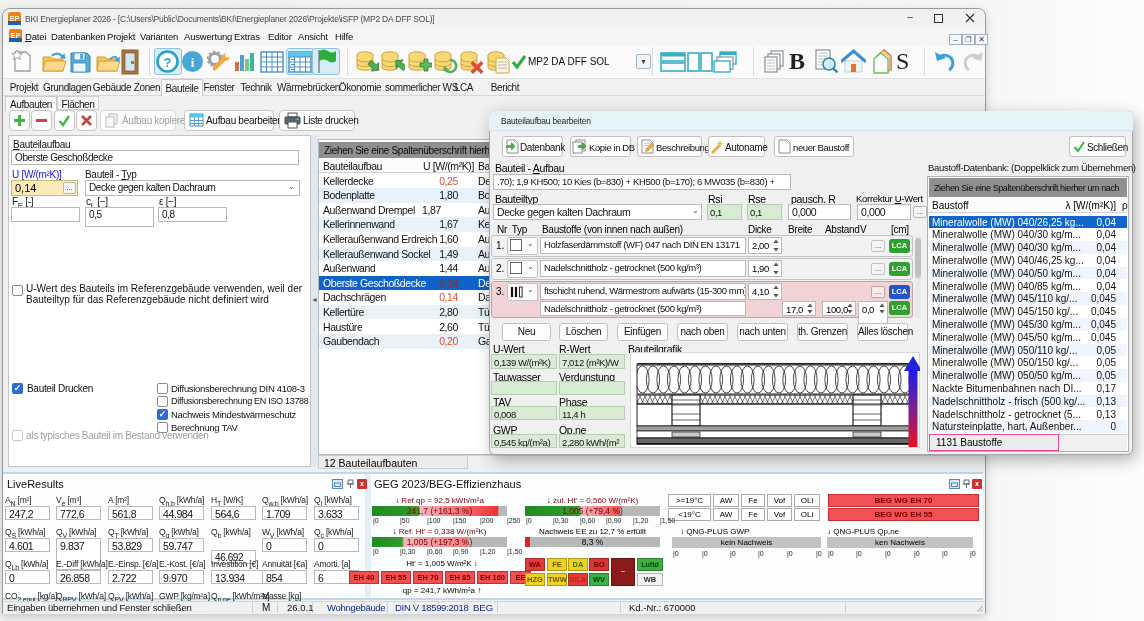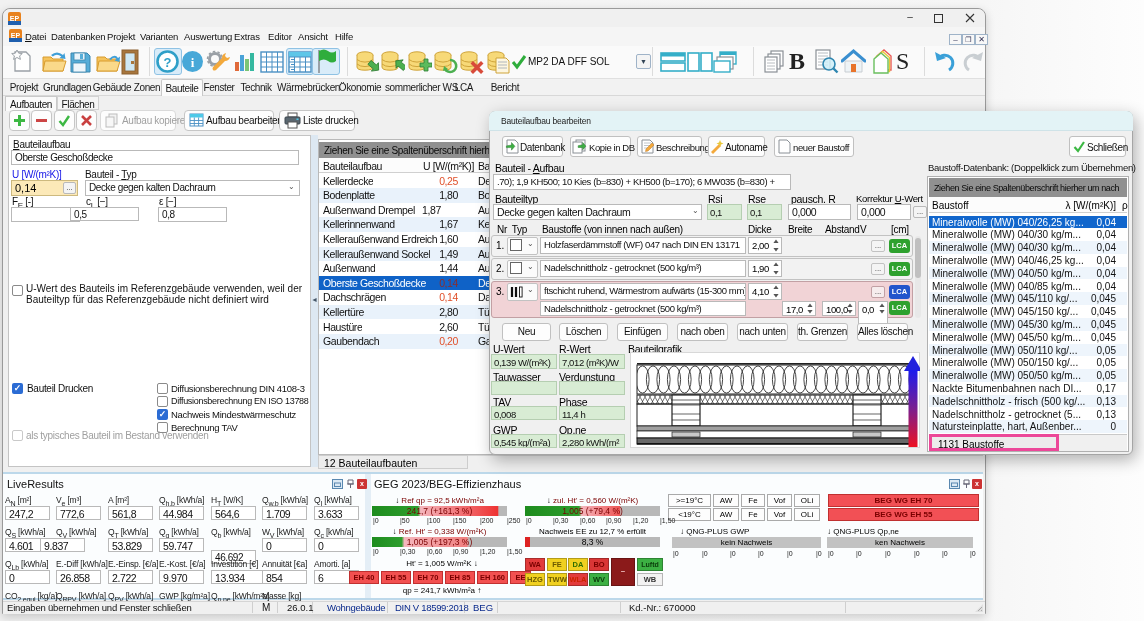--- a/index.html
+++ b/index.html
@@ -44,20 +44,21 @@
 </style></head>
 <body>
 <div class="a win">
 
 <div class="a titlebar"></div>
 <svg class="a" style="left:5px;top:3px" width="13" height="13">
       <rect x="0" y="0" width="13" height="13" rx="2" fill="#e8821e"></rect>
       <rect x="0" y="9" width="13" height="4" fill="#1f5fae"></rect>
       <text x="6.5" y="9" font-size="7" font-weight="bold" fill="#fff" text-anchor="middle" font-family="Liberation Sans">EP</text>
     </svg>
+<div class="a ttxt">BKI Energieplaner 2026 - [C:\Users\Public\Documents\BKI\Energieplaner 2026\Projekte\iSFP (MP2 DA DFF SOL)]</div>
 <div class="a" style="left:898px;top:4px;width:18px;height:10px;color:#333;font-size:10px;text-align:center;line-height:8px">–</div>
 <svg class="a" style="left:931px;top:5px" width="9" height="9">
       <rect x="0.5" y="0.5" width="8" height="8" fill="none" stroke="#333" stroke-width="1"></rect>
     </svg>
 <svg class="a" style="left:962px;top:4px" width="10" height="10">
       <path d="M1 1 L9 9 M9 1 L1 9" stroke="#333" stroke-width="1.1"></path>
     </svg>
 
 <div class="a menubar"></div>
 <svg class="a" style="left:6px;top:20px" width="13" height="13">
@@ -300,21 +301,21 @@
 <div class="a lbl blue" style="left:12px;top:169px">U [W/(m²K)]</div>
 <div class="a lbl" style="left:85px;top:169px">Bauteil - <u>T</u>yp</div>
 <div class="a" style="left:11px;top:180px;width:67px;height:16px;background:#fce9b8;border:1px solid #cdb97e;font-size:11px;padding:1px 3px">0,14</div>
 <div class="a" style="left:63px;top:182px;width:13px;height:12px;background:#f4f4f4;border:1px solid #b9b9b9;border-radius:2px;font-size:8px;text-align:center;line-height:10px;color:#333">...</div>
 <div class="a fld" style="left:85px;top:180px;width:215px;height:16px">Decke gegen kalten Dachraum</div>
 <div class="a" style="left:288px;top:182px;font-size:8px;color:#555">⌄</div>
 <div class="a lbl" style="left:12px;top:196px">F<sub style="font-size:8px">E</sub> [-]</div>
 <div class="a lbl" style="left:86px;top:196px">c<sub style="font-size:8px">L</sub> [−]</div>
 <div class="a lbl" style="left:159px;top:196px">ε [−]</div>
 <div class="a fld" style="left:11px;top:207px;width:69px;height:15px"></div>
-<div class="a fld" style="left:70px;top:207px;width:69px;height:14px">0,5</div>
+<div class="a fld" style="left:85px;top:207px;width:69px;height:20px">0,5</div>
 <div class="a fld" style="left:158px;top:207px;width:69px;height:15px">0,8</div>
 <div class="a chk" style="left:12px;top:285px"></div>
 <div class="a small" style="left:26px;top:283px;width:280px;color:#111">U-Wert des Bauteils im Referenzgebäude verwenden, weil der Bauteiltyp für das Referenzgebäude nicht definiert wird</div>
 <div class="a chkon" style="left:12px;top:383px">✓</div>
 <div class="a lbl" style="left:27px;top:383px">Bauteil Drucken</div>
 <div class="a chk" style="left:157px;top:383px"></div>
 <div class="a lbl" style="left:171px;top:383px;font-size:9.5px">Diffusionsberechnung DIN 4108-3</div>
 <div class="a chk" style="left:157px;top:396px"></div>
 <div class="a lbl" style="left:171px;top:396px;font-size:9px">Diffusionsberechnung EN ISO 13788</div>
 <div class="a chkon" style="left:157px;top:409px">✓</div>
@@ -406,21 +407,21 @@
 <div class="a fld" style="left:159px;top:506px;width:45px;height:14px;font-size:10.5px">44.984</div>
 <div class="a" style="left:211px;top:495px;font-size:8.5px;letter-spacing:-0.2px;color:#222;white-space:nowrap">H<sub>T</sub> [W/K]</div>
 <div class="a fld" style="left:211px;top:506px;width:45px;height:14px;font-size:10.5px">564,6</div>
 <div class="a" style="left:262px;top:495px;font-size:8.5px;letter-spacing:-0.2px;color:#222;white-space:nowrap">Q<sub>w,b</sub> [kWh/a]</div>
 <div class="a fld" style="left:262px;top:506px;width:45px;height:14px;font-size:10.5px">1.709</div>
 <div class="a" style="left:314px;top:495px;font-size:8.5px;letter-spacing:-0.2px;color:#222;white-space:nowrap">Q<sub>I</sub> [kWh/a]</div>
 <div class="a fld" style="left:314px;top:506px;width:45px;height:14px;font-size:10.5px">3.633</div>
 <div class="a" style="left:5px;top:527px;font-size:8.5px;letter-spacing:-0.2px;color:#222;white-space:nowrap">Q<sub>S</sub> [kWh/a]</div>
 <div class="a fld" style="left:5px;top:538px;width:45px;height:14px;font-size:10.5px">4.601</div>
 <div class="a" style="left:56px;top:527px;font-size:8.5px;letter-spacing:-0.2px;color:#222;white-space:nowrap">Q<sub>V</sub> [kWh/a]</div>
-<div class="a fld" style="left:40px;top:538px;width:45px;height:14px;font-size:10.5px">9.837</div>
+<div class="a fld" style="left:56px;top:538px;width:45px;height:32px;font-size:10.5px">9.837</div>
 <div class="a" style="left:108px;top:527px;font-size:8.5px;letter-spacing:-0.2px;color:#222;white-space:nowrap">Q<sub>T</sub> [kWh/a]</div>
 <div class="a fld" style="left:108px;top:538px;width:45px;height:14px;font-size:10.5px">53.829</div>
 <div class="a" style="left:159px;top:527px;font-size:8.5px;letter-spacing:-0.2px;color:#222;white-space:nowrap">Q<sub>g</sub> [kWh/a]</div>
 <div class="a fld" style="left:159px;top:538px;width:45px;height:14px;font-size:10.5px">59.747</div>
 <div class="a" style="left:211px;top:527px;font-size:8.5px;letter-spacing:-0.2px;color:#222;white-space:nowrap">Q<sub>b</sub> [kWh/a]</div>
 <div class="a fld" style="left:211px;top:550px;width:45px;height:14px;font-size:10px">46.692</div>
 <div class="a" style="left:262px;top:527px;font-size:8.5px;letter-spacing:-0.2px;color:#222;white-space:nowrap">W<sub>V</sub> [kWh/a]</div>
 <div class="a fld" style="left:262px;top:538px;width:45px;height:14px;font-size:10.5px">0</div>
 <div class="a" style="left:314px;top:527px;font-size:8.5px;letter-spacing:-0.2px;color:#222;white-space:nowrap">Q<sub>c</sub> [kWh/a]</div>
 <div class="a fld" style="left:314px;top:538px;width:45px;height:14px;font-size:10.5px">0</div>
@@ -780,21 +781,21 @@
 <div class="a" style="left:929px;top:394.7px;width:198px;height:12.8px;background:#eef5fc"></div>
 <div class="a" style="left:932px;top:395.7px;font-size:10px;color:#111;white-space:nowrap;overflow:hidden;width:168px">Nadelschnittholz - frisch (500 kg/...</div>
 <div class="a" style="left:1060px;top:395.7px;width:56px;text-align:right;font-size:10px;color:#111">0,13</div>
 <div class="a" style="left:929px;top:407.5px;width:198px;height:12.8px;background:#ffffff"></div>
 <div class="a" style="left:932px;top:408.5px;font-size:10px;color:#111;white-space:nowrap;overflow:hidden;width:168px">Nadelschnittholz - getrocknet (5...</div>
 <div class="a" style="left:1060px;top:408.5px;width:56px;text-align:right;font-size:10px;color:#111">0,13</div>
 <div class="a" style="left:929px;top:420.3px;width:198px;height:12.8px;background:#eef5fc"></div>
 <div class="a" style="left:932px;top:421.3px;font-size:10px;color:#111;white-space:nowrap;overflow:hidden;width:168px">Natursteinplatte, hart, Außenber...</div>
 <div class="a" style="left:1060px;top:421.3px;width:56px;text-align:right;font-size:10px;color:#111">0</div>
 <div class="a" style="left:929px;top:434px;width:198px;height:17px;background:#f0f0f0;border-top:1px solid #c9c9c9"></div>
-<div class="a" style="left:929px;top:434px;width:130px;height:17px;background:#ececec;border:3px solid #ec4899;font-size:10px;padding:2px 0 0 6px">1131 Baustoffe</div>
+<div class="a" style="left:929px;top:434px;width:130px;height:17px;background:#ececec;border:1px solid #ec4899;font-size:10px;padding:2px 0 0 6px">1131 Baustoffe</div>
 </div>
 <div class="a" style="left:0;top:0">
     <div class="a tick" style="left:373px;top:517px">|0</div>
     <div class="a tick" style="left:400px;top:517px">|50</div>
     <div class="a tick" style="left:427px;top:517px">|100</div>
     <div class="a tick" style="left:453px;top:517px">|150</div>
     <div class="a tick" style="left:480px;top:517px">|200</div>
     <div class="a tick" style="left:507px;top:517px">|250</div>
     <div class="a tick" style="left:526px;top:517px">|0</div>
     <div class="a tick" style="left:553px;top:517px">|0,30</div>

